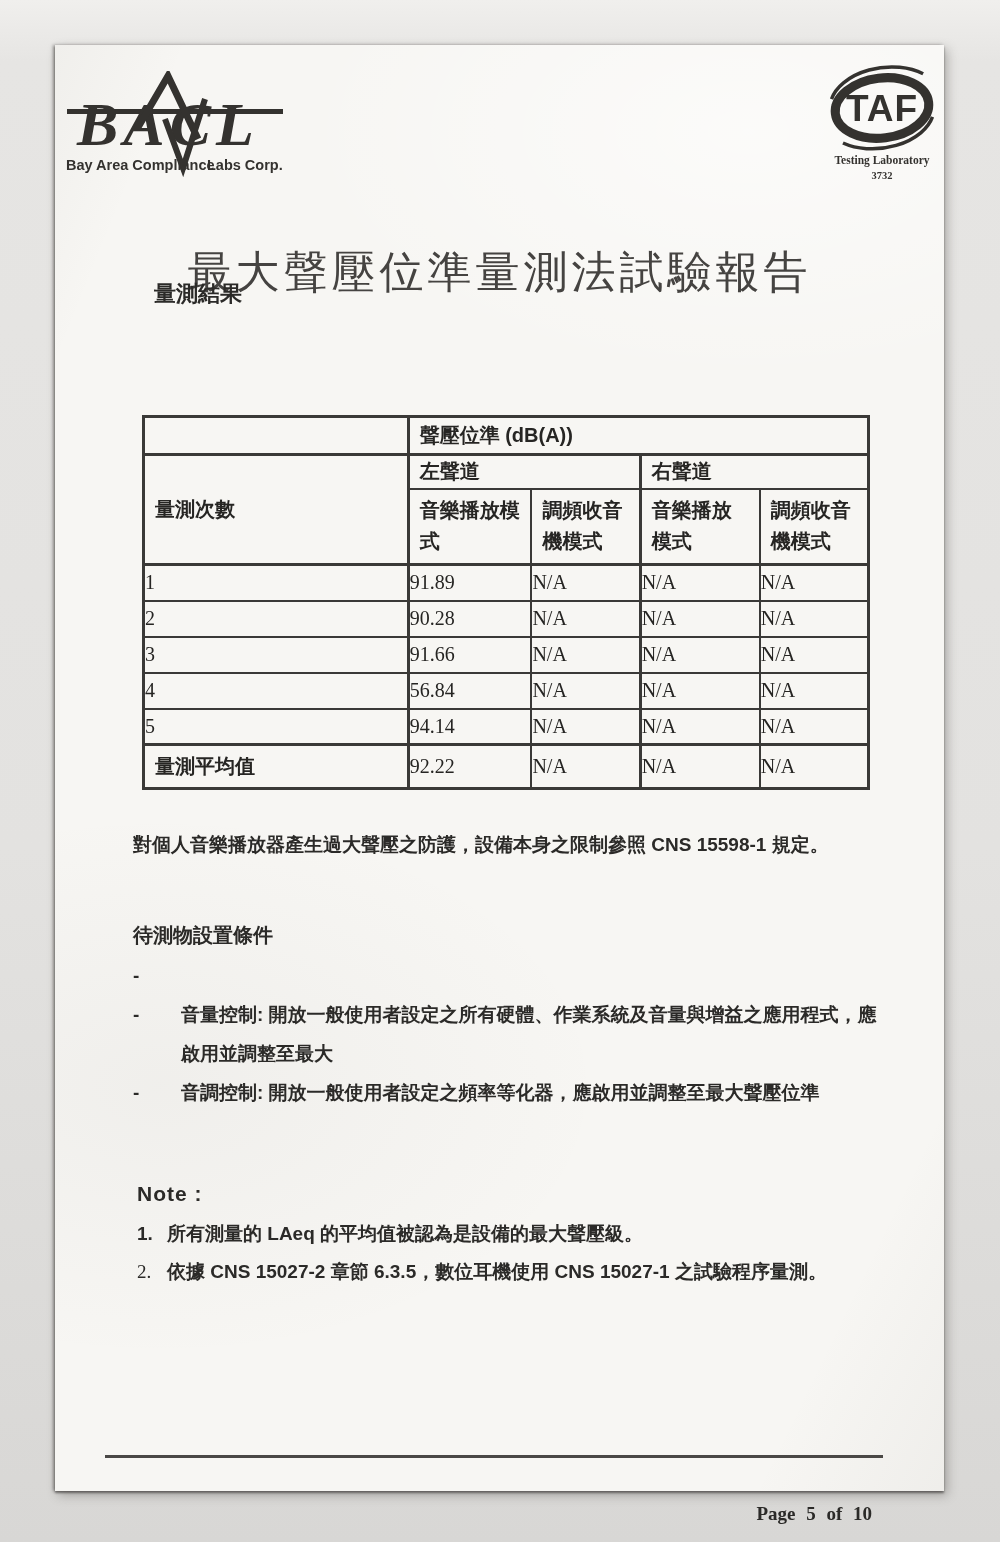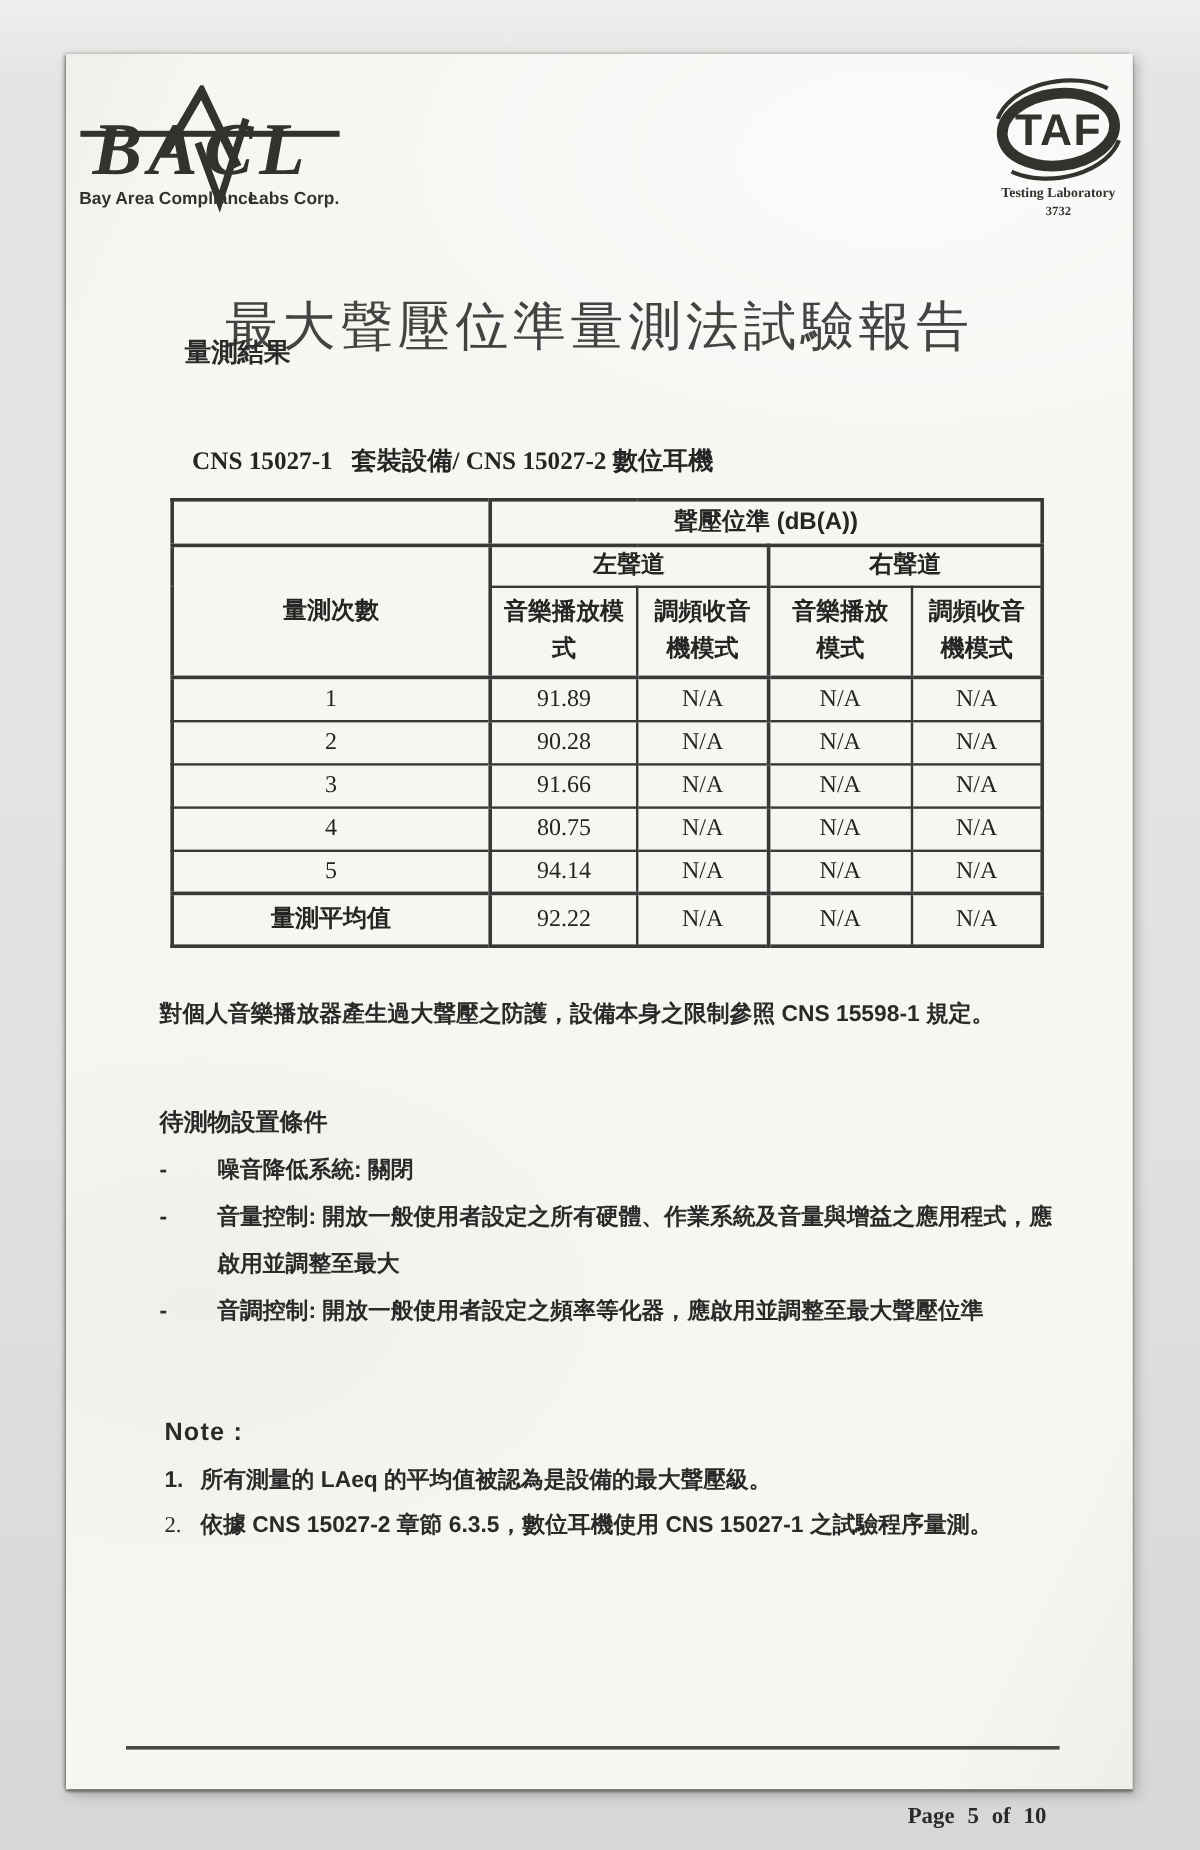--- a/index.html
+++ b/index.html
@@ -41,21 +41,21 @@
     font-size:21px; font-weight:bold; color:#262523; white-space:pre-wrap;
   }
 
   
   .meas-table {
     position:absolute; left:87px; top:370px; width:728px;
     border-collapse:collapse; table-layout:fixed;
     border:3px solid #3a3937;
   }
   .meas-table td {
-    border:2px solid #3a3937; text-align:center; vertical-align:middle;
+    border:2px solid #3a3937; vertical-align:middle;
     color:#262523; overflow:hidden;
   }
   .cjk-h { font-size:20px; font-weight:bold; font-family:"Liberation Sans","DejaVu Sans",sans-serif; line-height:1.55; padding:0 10px; }
   .num   { font-size:20px; font-family:"Liberation Serif","DejaVu Serif",serif; }
   .sep-major { border-left-width:3px !important; }
   .sep-minor { border-left-width:1px !important; }
   .hb-thick  { border-bottom-width:3px !important; }
   .ht-thick  { border-top-width:3px !important;margin-top:12px; }
   tr.r-spl  { height:38px; }
   tr.r-chan { height:34px; }
@@ -112,21 +112,20 @@
       <path d="M10 30 A 56 36 0 0 1 104 16" fill="none" stroke="#34322f" stroke-width="3.5"></path>
       <path d="M108 60 A 56 36 0 0 1 16 75" fill="none" stroke="#34322f" stroke-width="3.5"></path>
     </g>
     <text x="59" y="58" text-anchor="middle" font-size="37" font-weight="bold" letter-spacing="1">TAF</text>
     <text x="59" y="101" text-anchor="middle" font-size="11.5" font-weight="bold" font-family="Liberation Serif, DejaVu Serif, serif">Testing Laboratory</text>
     <text x="59" y="116" text-anchor="middle" font-size="10.5" font-weight="bold" font-family="Liberation Serif, DejaVu Serif, serif">3732</text>
   </svg>
 
   <h1 class="doc-title">最大聲壓位準量測法試驗報告</h1>
   <h2 class="results-heading">量測結果</h2>
-  <div class="table-caption">CNS 15027-1   套裝設備/ CNS 15027-2 數位耳機</div>
 
   <table class="meas-table">
     <colgroup>
       <col style="width:36.5%">
         <col style="width:17%">
         <col style="width:15%">
         <col style="width:16.5%">
         <col style="width:15%">
     </colgroup>
     <tbody>
@@ -161,21 +160,21 @@
       </tr>
       <tr class="r-data">
         <td class="num">3</td>
         <td class="num sep-major">91.66</td>
         <td class="num sep-minor">N/A</td>
         <td class="num sep-major">N/A</td>
         <td class="num sep-minor">N/A</td>
       </tr>
       <tr class="r-data">
         <td class="num">4</td>
-        <td class="num sep-major">80.75</td>
+        <td class="num sep-major">56.84</td>
         <td class="num sep-minor">N/A</td>
         <td class="num sep-major">N/A</td>
         <td class="num sep-minor">N/A</td>
       </tr>
       <tr class="r-data">
         <td class="num">5</td>
         <td class="num sep-major">94.14</td>
         <td class="num sep-minor">N/A</td>
         <td class="num sep-major">N/A</td>
         <td class="num sep-minor">N/A</td>
@@ -189,21 +188,20 @@
       </tr>
     </tbody>
   </table>
 
   <div class="protection-note">對個人音樂播放器產生過大聲壓之防護，設備本身之限制參照 CNS 15598-1 規定。</div>
 
   <div class="setup-heading">待測物設置條件</div>
   <div class="setup-list">
     <div class="setup-item">
       <span class="marker">-</span>
-      <span class="s-text">噪音降低系統: 關閉</span>
     </div>
     <div class="setup-item">
       <span class="marker">-</span>
       <span class="s-text">音量控制: 開放一般使用者設定之所有硬體、作業系統及音量與增益之應用程式，應啟用並調整至最大</span>
     </div>
     <div class="setup-item">
       <span class="marker">-</span>
       <span class="s-text">音調控制: 開放一般使用者設定之頻率等化器，應啟用並調整至最大聲壓位準</span>
     </div>
   </div>

